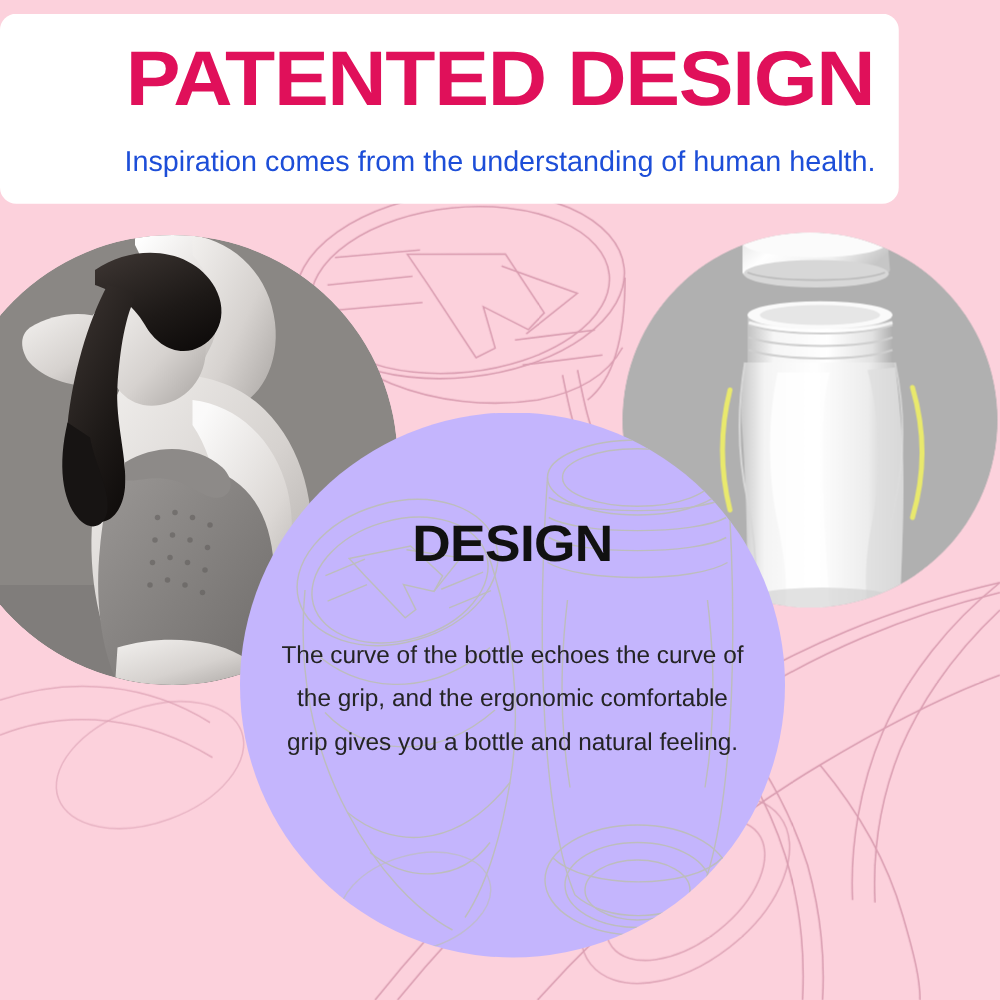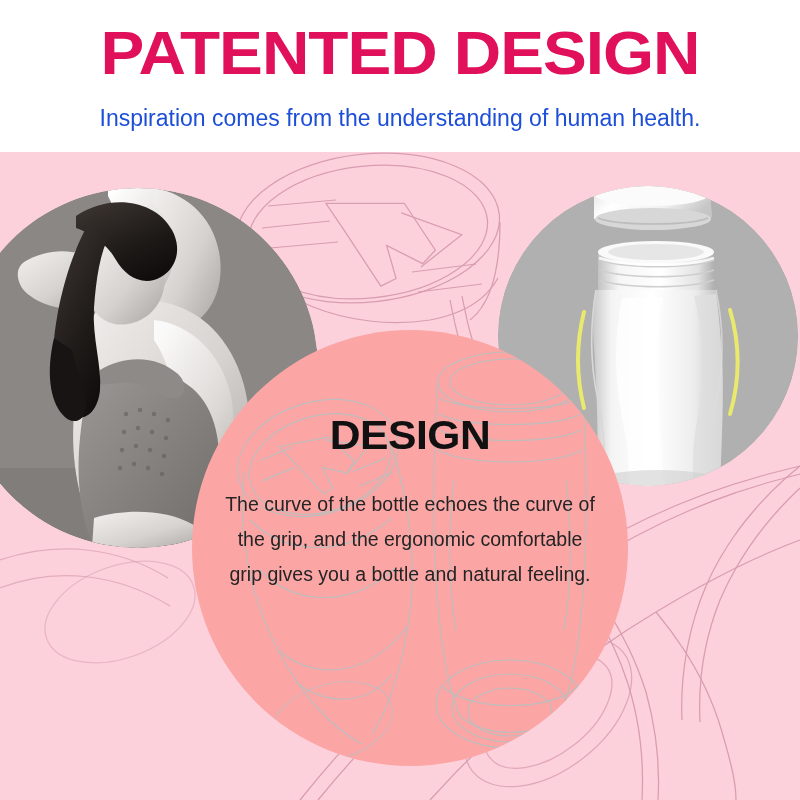--- a/index.html
+++ b/index.html
@@ -8,22 +8,22 @@
     font-family:"Liberation Sans","DejaVu Sans",sans-serif;
     background:#ffffff;
   }
   .poster{
     position:relative;width:800px;height:800px;overflow:hidden;
     background:#fcd1dc;
   }
 
   
   .header-band{
-    position:absolute;left:0;top:0;width:800px;height:152px;
-    background:#ffffff;z-index:30;
+    position:absolute;left:0;top:11px;width:719px;height:152px;
+    background:#ffffff;z-index:30;border-radius:13px;
   }
   .title{
     position:absolute;left:0;top:22px;width:800px;
     text-align:center;
     font-family:"Liberation Sans","DejaVu Sans",sans-serif;
     font-weight:bold;
     font-size:62px;
     letter-spacing:-1px;
     line-height:62px;
     color:#e0105a;
@@ -54,40 +54,40 @@
     left:-42px;top:188px;width:360px;height:360px;
   }
   .circle-right{
     left:498px;top:186px;width:300px;height:300px;
   }
 
   
   .circle-center{
     position:absolute;left:192px;top:330px;width:436px;height:436px;
     border-radius:50%;
-    background:#fca5a5;
+    background:#c4b5fd;
     z-index:20;overflow:hidden;
   }
   .center-sketch{
     position:absolute;left:0;top:0;width:436px;height:436px;
   }
   .center-heading{
     position:absolute;left:0;top:82px;width:436px;
     text-align:center;
     font-weight:bold;
     font-size:41px;
     line-height:46px;
     letter-spacing:-0.5px;
     color:#111111;
     transform:scaleX(1.04);
     transform-origin:center;
     z-index:3;
   }
   .center-body{
-    position:absolute;left:18px;top:157px;width:400px;
+    position:absolute;left:18px;top:177px;width:400px;
     text-align:center;
     font-size:19.5px;
     line-height:35px;
     color:#242424;
     z-index:3;
   }
   .center-body span{display:block;}
 </style>
 </head>
 <body>

